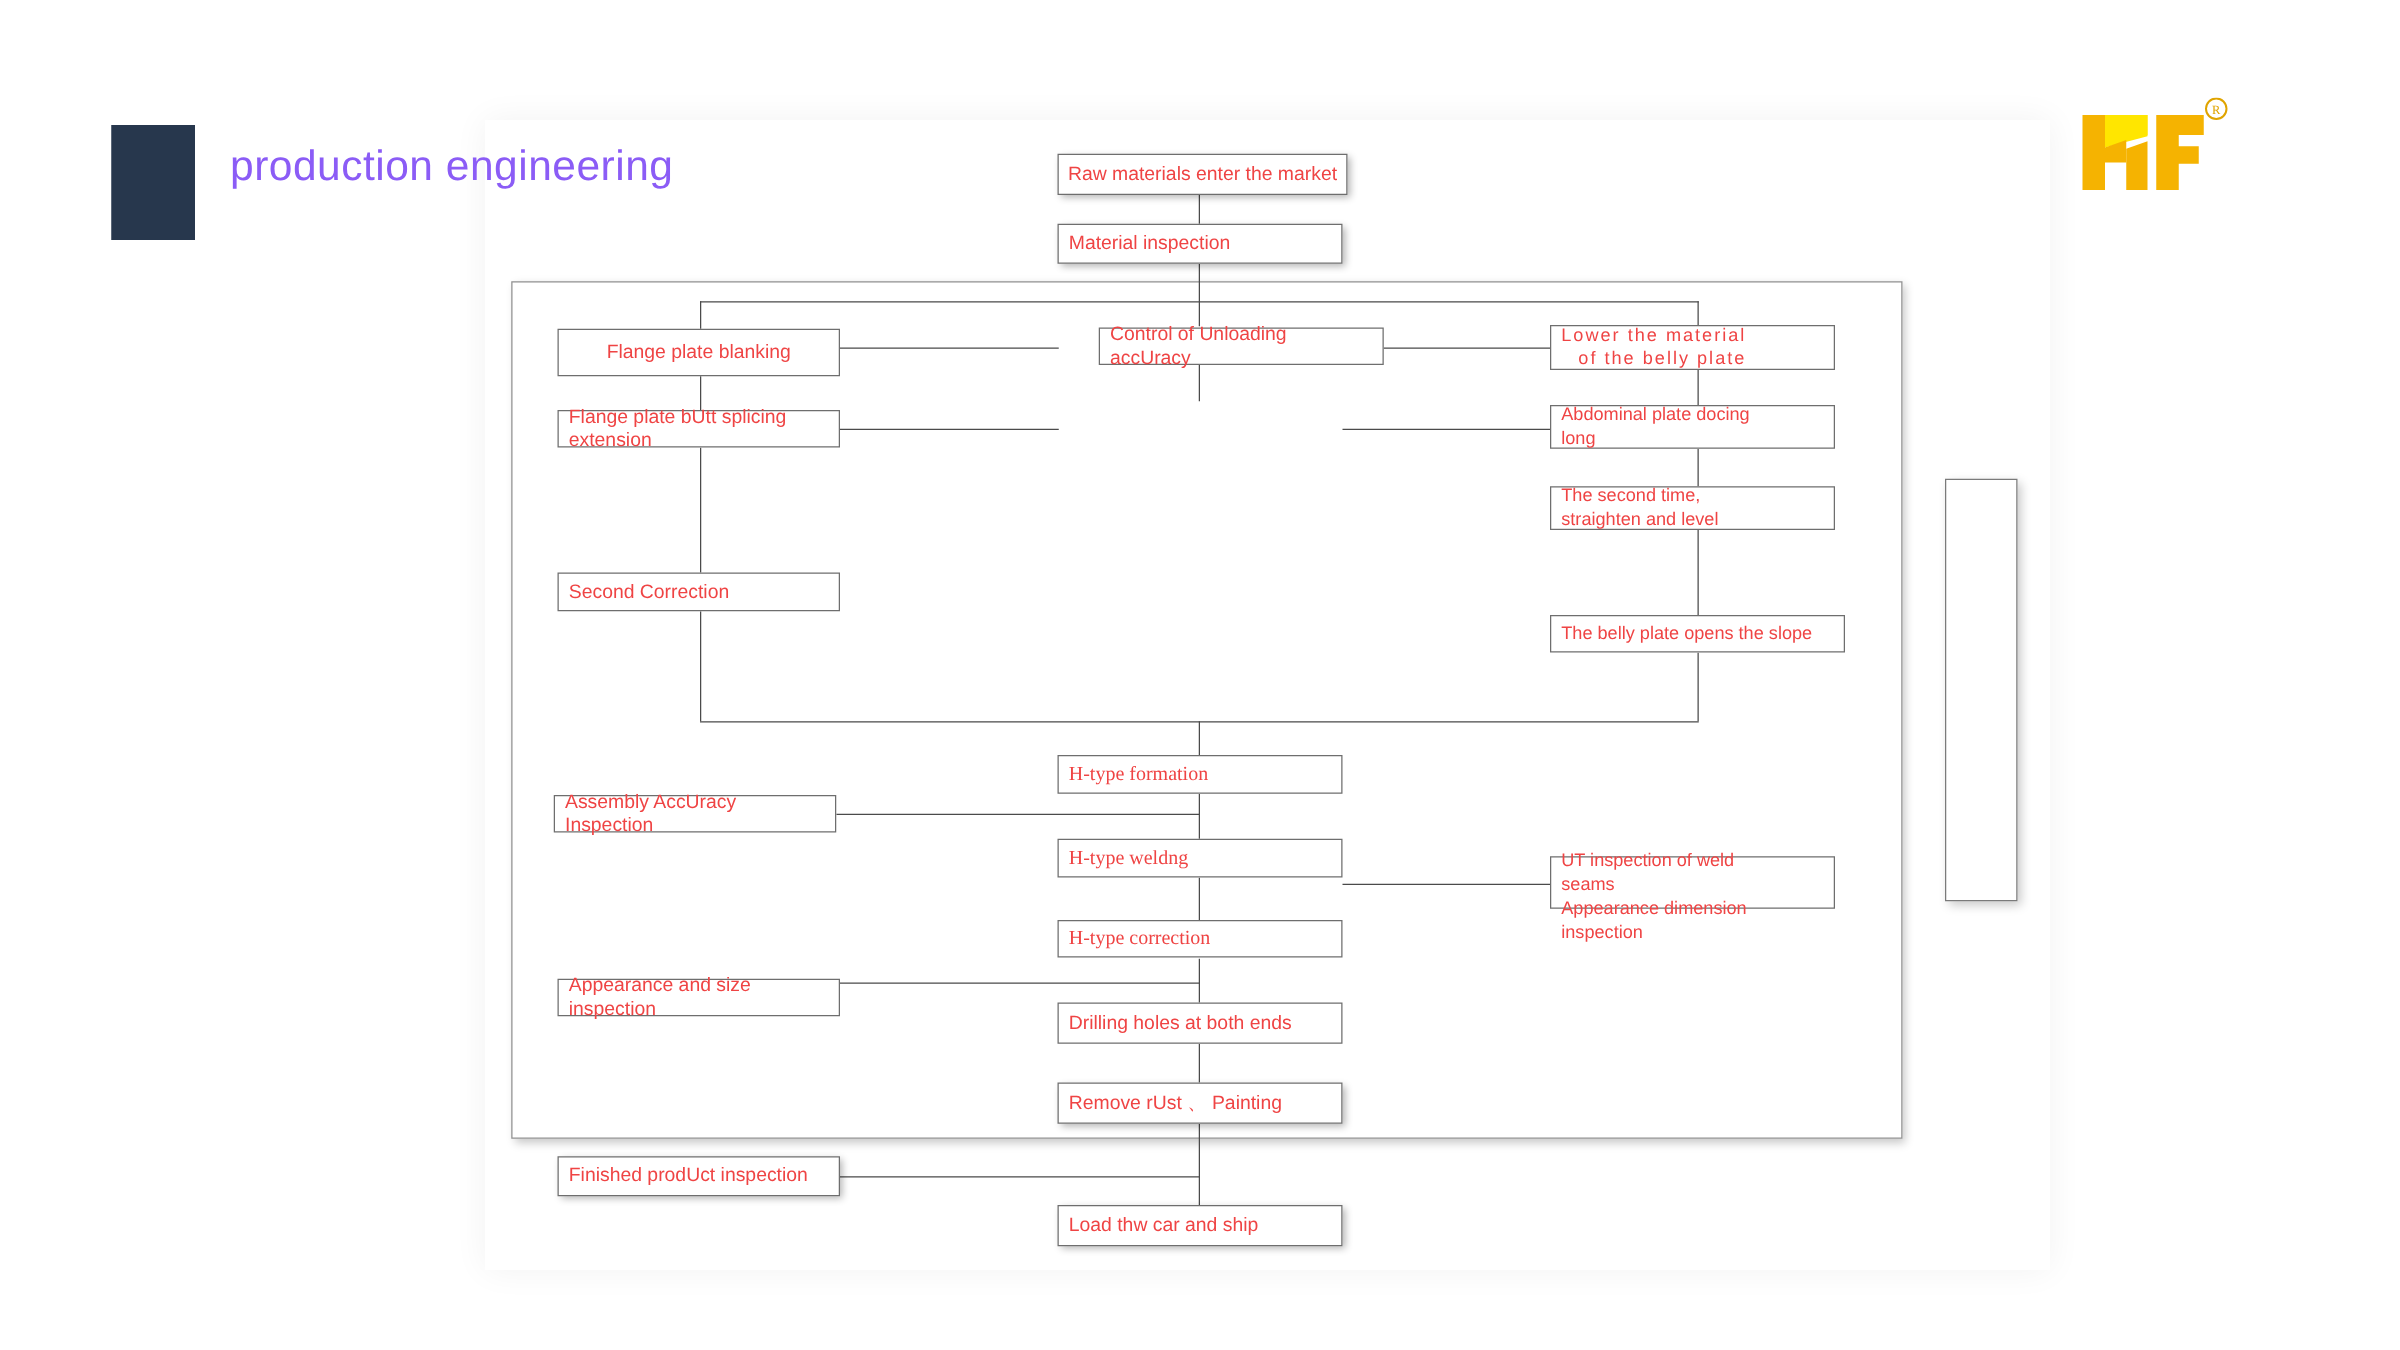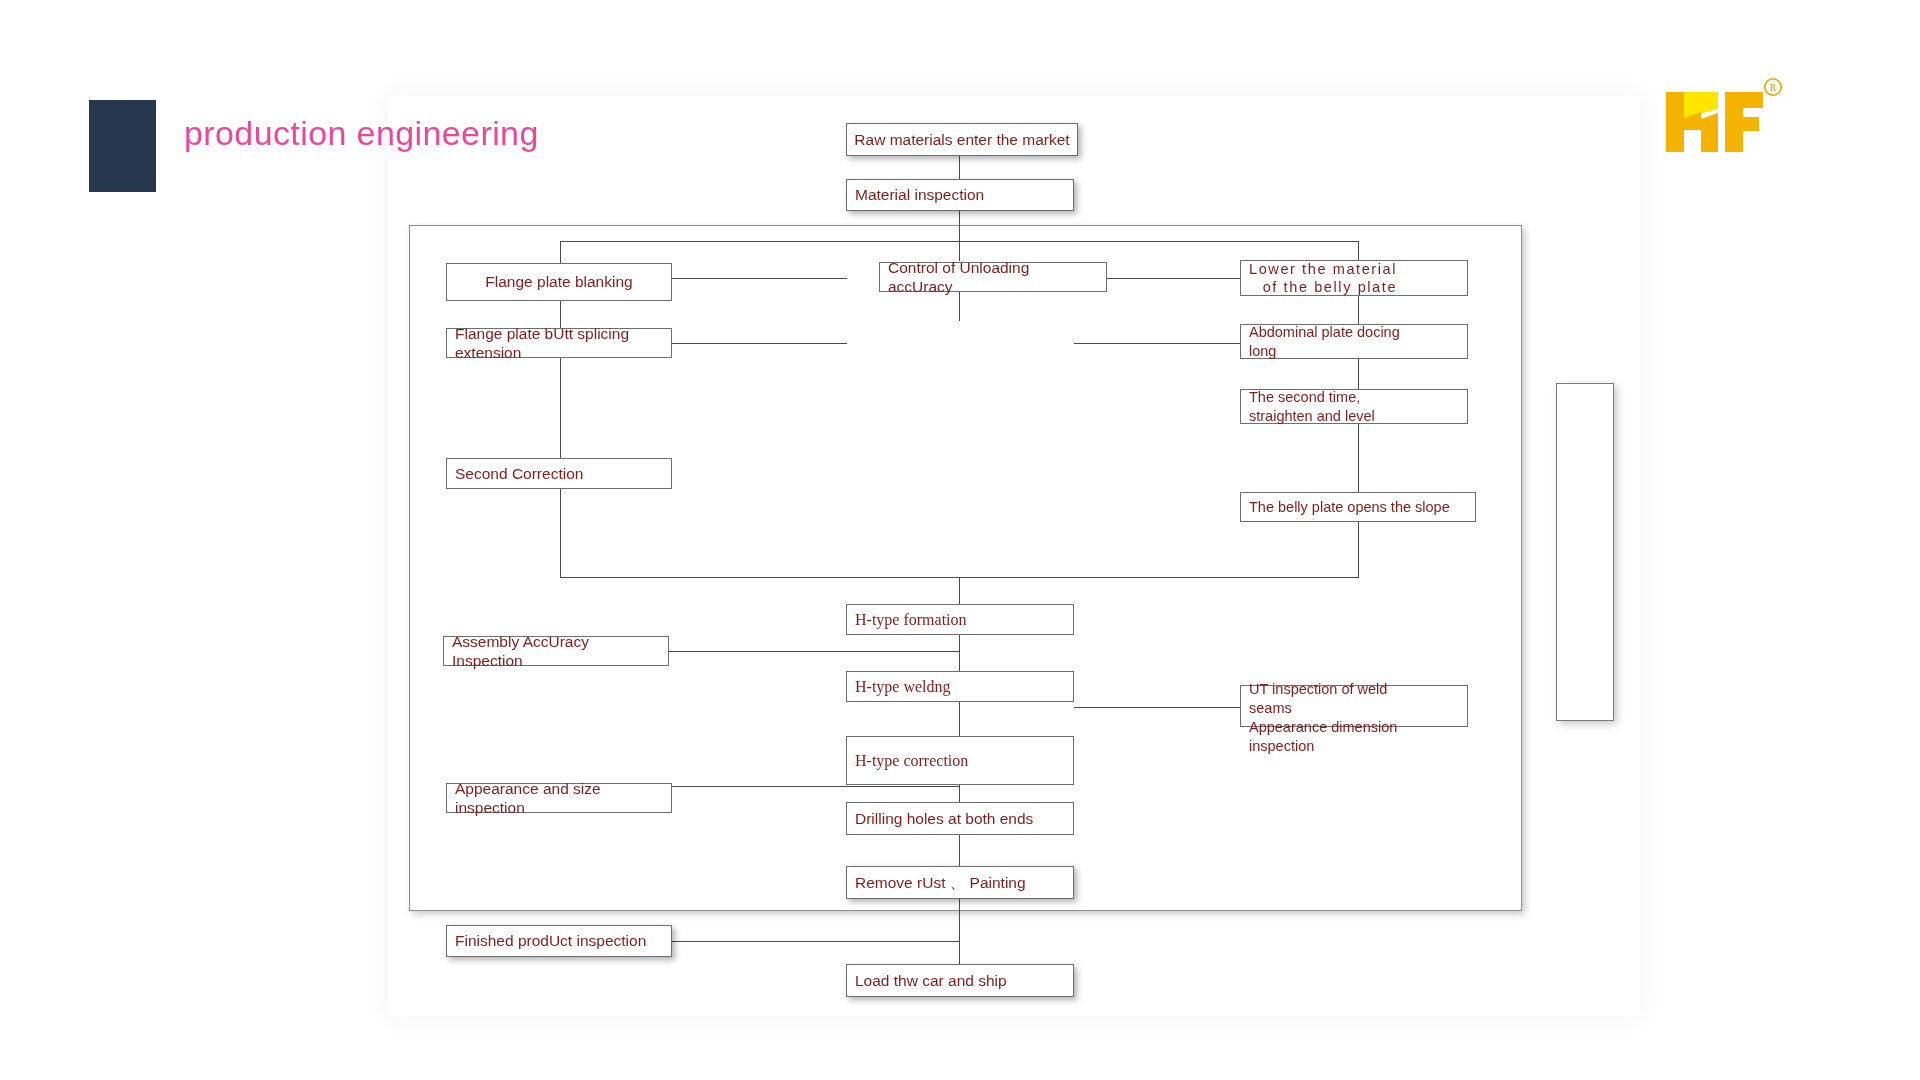--- a/index.html
+++ b/index.html
@@ -32,21 +32,21 @@
     width: 67px;
     height: 92px;
     background: #27374d;
   }
   #page-title {
     position: absolute;
     left: 184px;
     top: 113px;
     font-size: 34px;
     font-weight: 400;
-    color: #ec4899;
+    color: #8b5cf6;
     letter-spacing: 0.4px;
     white-space: nowrap;
     line-height: 1.2;
   }
 
   
   #logo {
     position: absolute;
     left: 1662px;
     top: 78px;
@@ -80,21 +80,21 @@
     z-index: 0;
   }
 
   
   .fbox {
     position: absolute;
     background: #ffffff;
     border: 1.3px solid #6e6e6e;
     box-sizing: border-box;
     font-size: 15.5px;
-    color: #7f1d1d;
+    color: #ef4444;
     line-height: 1.25;
     z-index: 6;
     display: flex;
     align-items: center;
     padding: 0 8px;
     white-space: pre-line;
   }
   .fbox.shadowed {
     box-shadow: 2.5px 2.5px 6px rgba(0,0,0,0.3);
   }
@@ -244,21 +244,21 @@
 
   <div class="fbox serifish" style="left:846px; top:671px; width:228px; height:31px;">H-type weldng</div>
 
   <div class="fbox overflow-text" style="left:1240px; top:685px; width:228px; height:42px; font-size:14.5px;">
     <span class="ovf">UT inspection of weld
 seams
 Appearance dimension
 inspection</span>
   </div>
 
-  <div class="fbox serifish" style="left:846px; top:736px; width:228px; height:49px;">H-type correction</div>
+  <div class="fbox serifish" style="left:846px; top:736px; width:228px; height:30px;">H-type correction</div>
 
   <div class="fbox" style="left:446px; top:771px; width:226px; height:30px;margin-top:12px;">Appearance and size inspection</div>
 
   <div class="fbox" style="left:846px; top:802px; width:228px; height:33px;">Drilling holes at both ends</div>
 
   <div class="fbox shadowed" style="left:846px; top:866px; width:228px; height:33px;">Remove rUst  、      Painting</div>
 
   <div class="fbox shadowed" style="left:446px; top:925px; width:226px; height:32px; z-index:8;">Finished prodUct inspection</div>
 
   <div class="fbox shadowed" style="left:846px; top:964px; width:228px; height:33px; z-index:8;">Load thw car and ship</div>

